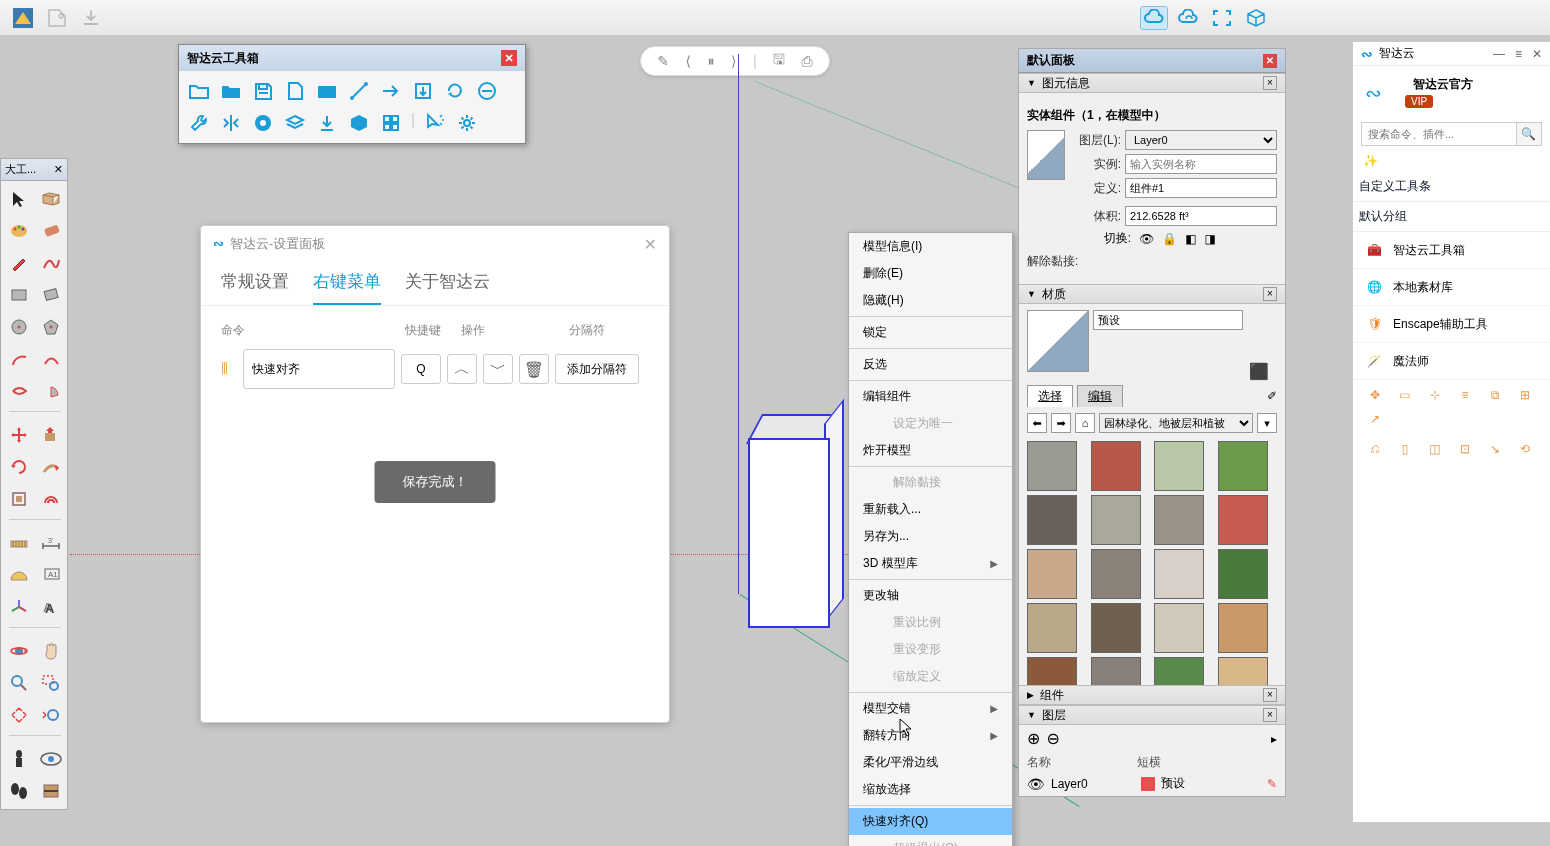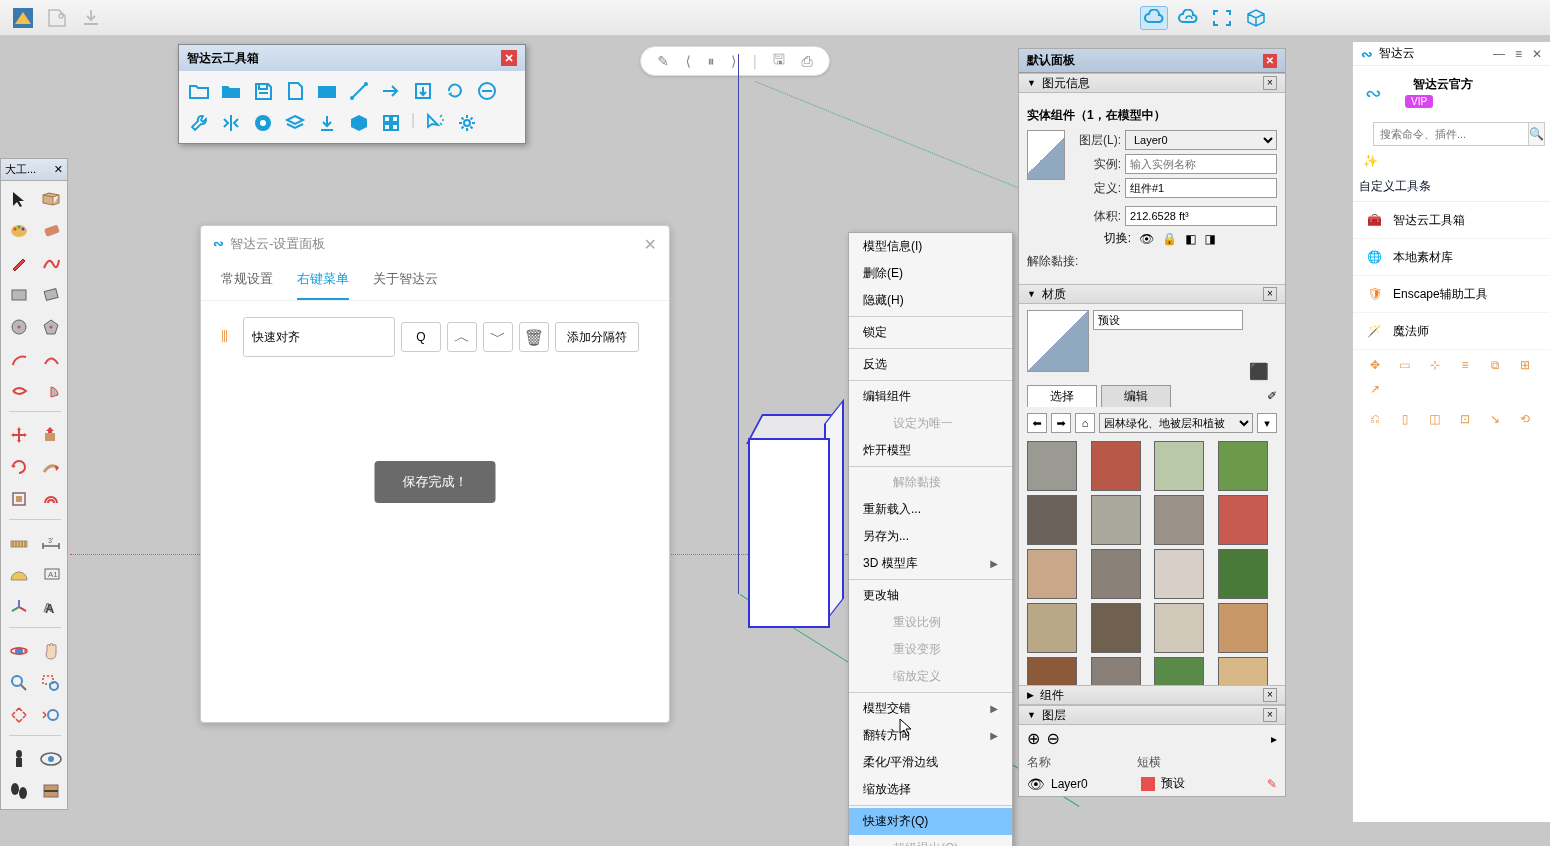--- a/index.html
+++ b/index.html
@@ -28,21 +28,21 @@
 .toolbox .title { height: 26px; background: linear-gradient(#d8e4f2,#c4d4e8); padding: 4px 8px; font-size: 12px; font-weight: bold; display: flex; justify-content: space-between; align-items: center; }
 .toolbox .title .close { width: 16px; height: 16px; background: #d44; color: #fff; font-size: 11px; text-align: center; line-height: 16px; }
 .toolbox .body { background: #f5f5f5; padding: 8px; display: flex; flex-wrap: wrap; gap: 8px; }
 .toolbox .tb-icon { width: 24px; height: 24px; color: #1b9dd9; font-size: 18px; display: flex; align-items: center; justify-content: center; }
 
 
 .dialog { position: absolute; top: 225px; left: 200px; width: 470px; height: 498px; background: #fff; border: 1px solid #ccc; border-radius: 4px; box-shadow: 0 2px 8px rgba(0,0,0,.2); }
 .dialog .dlg-title { height: 36px; display: flex; align-items: center; padding: 0 12px; font-size: 13px; color: #888; justify-content: space-between; }
 .dialog .dlg-title .logo { color: #1b9dd9; margin-right: 6px; font-weight: bold; }
 .dialog .tabs { display: flex; gap: 24px; padding: 0 20px; border-bottom: 1px solid #eee; }
-.dialog .tab { padding: 8px 0 10px; font-size: 13px; color: #666; cursor: pointer; }
+.dialog .tab { padding: 8px 0 10px; font-size: 17px; color: #666; cursor: pointer; }
 .dialog .tab.active { color: #1b9dd9; border-bottom: 2px solid #1b9dd9; }
 .dialog .content { padding: 16px 20px; }
 .dialog .row-title { display: flex; justify-content: space-between; align-items: center; margin-bottom: 16px; }
 .dialog .row-title h3 { font-size: 15px; font-weight: normal; }
 .dialog .row-title .btns { display: flex; gap: 8px; }
 .dialog .btn { border: 1px solid #ccc; background: #fff; padding: 4px 12px; font-size: 12px; border-radius: 3px; }
 .dialog .cols { display: flex; gap: 0; font-size: 12px; color: #888; margin-bottom: 10px; }
 .dialog .cols span:nth-child(1){ width: 184px; }
 .dialog .cols span:nth-child(2){ width: 56px; }
 .dialog .cols span:nth-child(3){ width: 108px; }
@@ -74,21 +74,21 @@
 .entity-info .row .lbl { width: 48px; text-align: right; margin-right: 4px; color: #333; }
 .entity-info .row input, .entity-info .row select { flex: 1; height: 20px; border: 1px solid #999; font-size: 11px; padding: 0 4px; }
 .entity-info .thumb { width: 50px; height: 50px; border: 1px solid #999; background: linear-gradient(135deg, #fff 50%, #90a8c0 50%); margin-right: 8px; float: left; }
 .entity-info .switch-row { display:flex; align-items:center; gap:8px; margin-top:4px; }
 .entity-info .switch-row .lbl { width: 48px; text-align: right; }
 .material-section { }
 .material-section .mat-thumb { width: 62px; height: 62px; border: 1px solid #999; background: linear-gradient(135deg, #fff 50%, #90a8c0 50%); display:inline-block; vertical-align:top; margin: 4px; }
 .material-section .mat-right { display:inline-block; vertical-align:top; width: 180px; }
 .material-section input.mat-name { width: 150px; height: 20px; border: 1px solid #999; font-size: 11px; padding: 0 4px; margin: 4px 0; }
 .mat-tabs { display: flex; padding: 2px 8px; gap: 4px; align-items: center; }
-.mat-tabs .mt { padding: 2px 22px; border: 1px solid #999; border-bottom: none; background: #fff; font-size: 12px; }
+.mat-tabs .mt { padding: 2px 10px; border: 1px solid #999; border-bottom: none; background: #fff; font-size: 12px; text-decoration: underline; }
 .mat-tabs .mt.inactive { background: #ddd; }
 .mat-tabs .picker { margin-left: auto; }
 .mat-nav { display: flex; gap: 4px; padding: 4px 8px; align-items: center; }
 .mat-nav select { flex: 1; height: 20px; border: 1px solid #999; font-size: 11px; }
 .mat-nav .navbtn { width: 20px; height: 20px; border: 1px solid #999; display:flex; align-items:center; justify-content:center; font-size: 11px; background:#fff; }
 .mat-grid { display: grid; grid-template-columns: repeat(4, 1fr); gap: 4px; padding: 4px 8px; max-height: 248px; overflow: hidden; }
 .mat-grid .sw { width: 50px; height: 50px; border: 1px solid #666; }
 .layer-section { padding: 4px 8px; }
 .layer-section .top { display: flex; gap: 6px; align-items: center; }
 .layer-section .hdrs { display: flex; margin-top: 6px; color: #555; }
@@ -98,22 +98,22 @@
 .layer-section .row .name { width: 84px; }
 .layer-section .row .sw { width: 14px; height: 14px; background: #e85050; display:inline-block; }
 
 
 .far-right { position: absolute; top: 42px; right: 0; width: 198px; background: #fff; border-left: 1px solid #ccc; height: 780px; font-size: 12px; }
 .far-right .hdr { height: 24px; display: flex; align-items: center; padding: 0 8px; gap: 6px; border-bottom: 1px solid #eee; }
 .far-right .hdr .logo { color: #1b9dd9; font-weight: bold; font-size: 14px; }
 .far-right .hdr .wbtns { margin-left: auto; display: flex; gap: 10px; color: #666; }
 .far-right .user { display: flex; align-items: center; padding: 10px 12px; gap: 10px; }
 .far-right .user .av { width: 30px; height: 22px; color: #1b9dd9; font-size: 20px; }
-.far-right .user .vip { background: #d946ef; color: #fff; font-size: 10px; padding: 1px 6px; border-radius: 3px; margin-top: 2px; display: inline-block; }
-.far-right .search { margin: 4px 20px; display: flex; }
+.far-right .user .vip { background: #c2410c; color: #fff; font-size: 10px; padding: 1px 6px; border-radius: 3px; margin-top: 2px; display: inline-block; }
+.far-right .search { margin: 4px 8px; display: flex; }
 .far-right .search input { flex: 1; height: 24px; border: 1px solid #ccc; font-size: 11px; padding: 0 6px; border-right: none; }
 .far-right .search .sbtn { width: 26px; height: 24px; border: 1px solid #ccc; background: #f5f5f5; display:flex; align-items:center; justify-content:center; color: #888; }
 .far-right .wand-row { padding: 4px 10px; color: #888; }
 .far-right .section-tab { text-align: left; padding: 6px; border-bottom: 1px solid #eee; color: #0f172a; }
 .far-right .list { }
 .far-right .list .li { display: flex; align-items: center; gap: 8px; padding: 8px 12px; border-bottom: 1px solid #f3f3f3; }
 .far-right .list .li .lic { width: 20px; height: 20px; display:flex; align-items:center; justify-content:center; border-radius: 4px; }
 .far-right .icon-row { display: flex; flex-wrap: wrap; gap: 10px; padding: 8px 12px; color: #d0a050; }
 .far-right .icon-row span { width: 20px; text-align: center; }
 
@@ -532,20 +532,26 @@
   <div class="dlg-title">
     <span><span class="logo">∾</span><span>智达云-设置面板</span></span>
     <span style="color:#aaa;font-size:16px;">✕</span>
   </div>
   <div class="tabs">
     <div class="tab">常规设置</div>
     <div class="tab active">右键菜单</div>
     <div class="tab">关于智达云</div>
   </div>
   <div class="content">
+    <div class="cols">
+      <span>命令</span>
+      <span>快捷键</span>
+      <span>操作</span>
+      <span>分隔符</span>
+    </div>
     <div class="cmd-row">
       <span class="handle">⦀</span>
       <input class="name" value="快速对齐" style="">
       <span class="key">Q</span>
       <span class="ic">︿</span>
       <span class="ic">﹀</span>
       <span class="ic">🗑</span>
       <span class="sep-btn">添加分隔符</span>
     </div>
   </div>
@@ -768,20 +774,21 @@
       <div style="font-weight:bold;margin-left:8px;">智达云官方</div>
       <span class="vip">VIP</span>
     </div>
   </div>
   <div class="search">
     <input placeholder="搜索命令、插件..." style="">
     <span class="sbtn">🔍</span>
   </div>
   <div class="wand-row"><span>✨</span></div>
   <div class="section-tab">自定义工具条</div>
+  <div class="section-tab">默认分组</div>
   <div class="list" id="fr-list">
       <div class="li">
         <span class="lic" style="color: rgb(27, 157, 217);">🧰</span>
         <span>智达云工具箱</span>
       </div>
       <div class="li">
         <span class="lic" style="color: rgb(245, 166, 35);">🌐</span>
         <span>本地素材库</span>
       </div>
       <div class="li">

